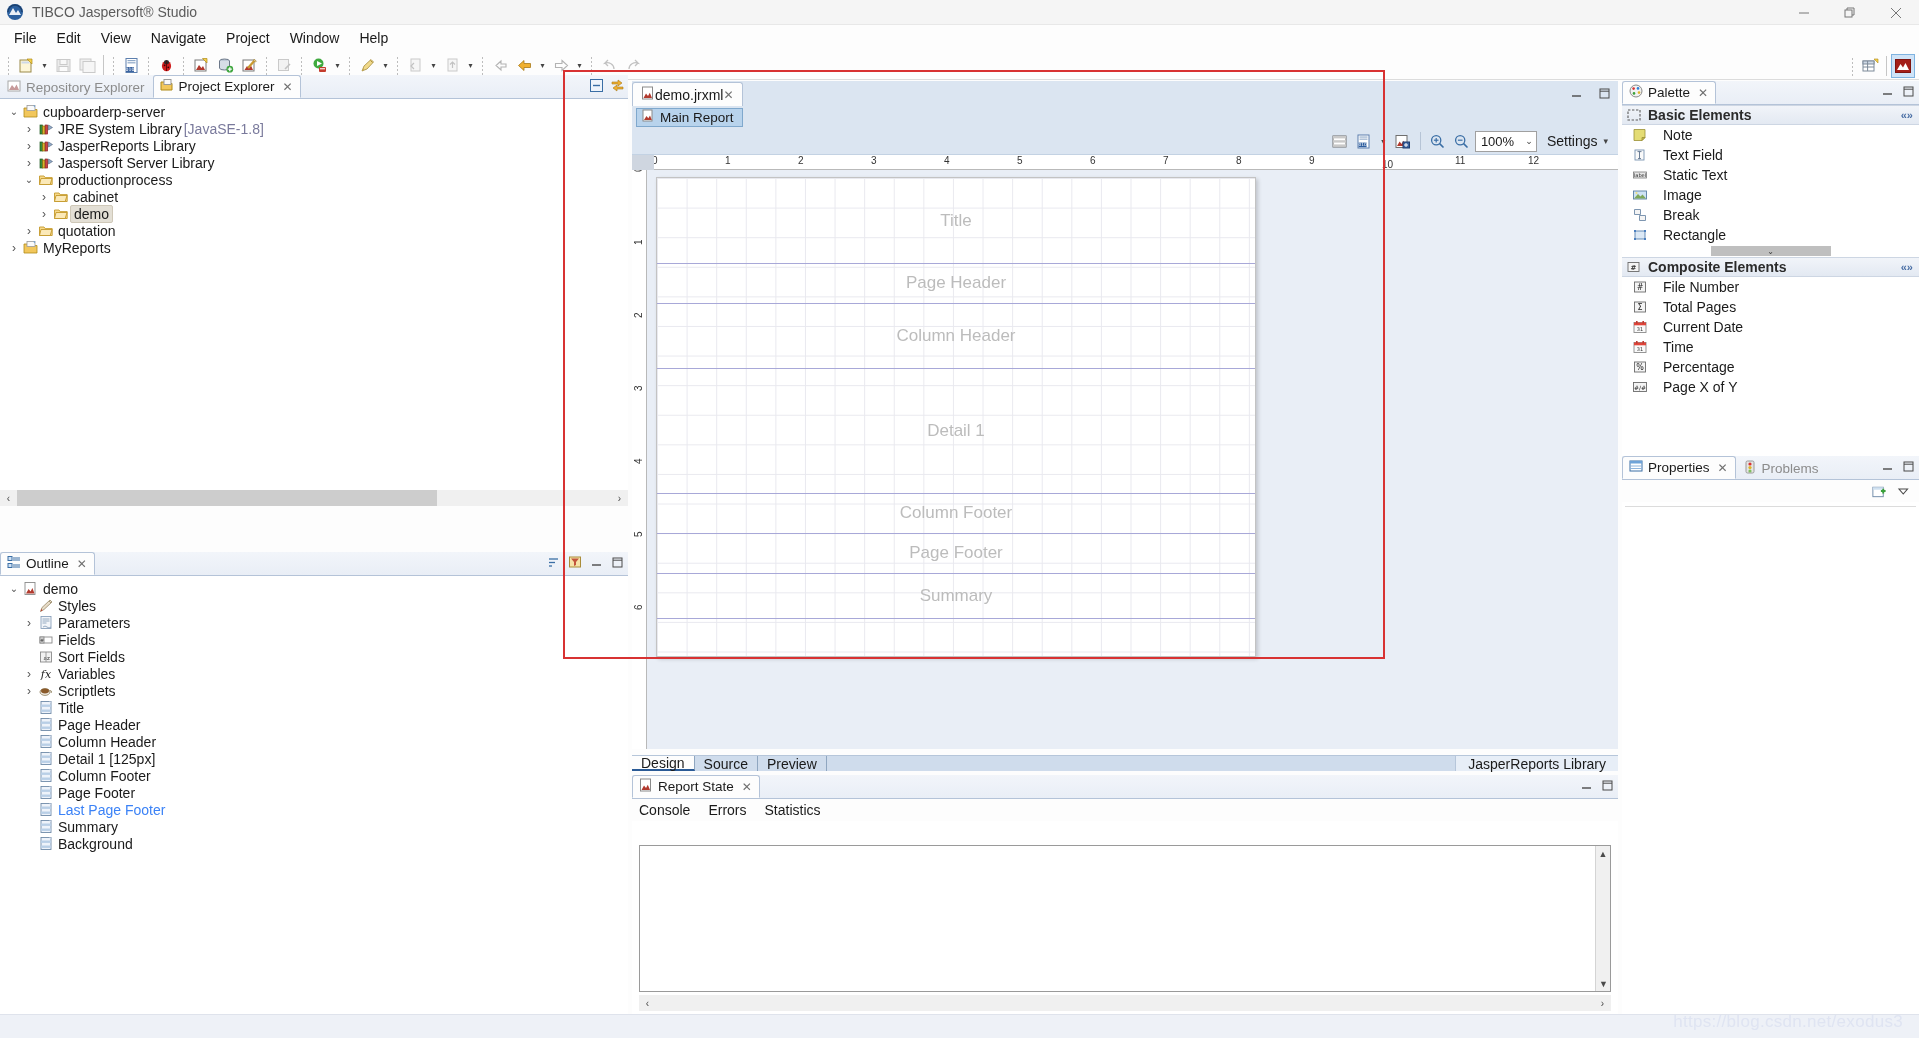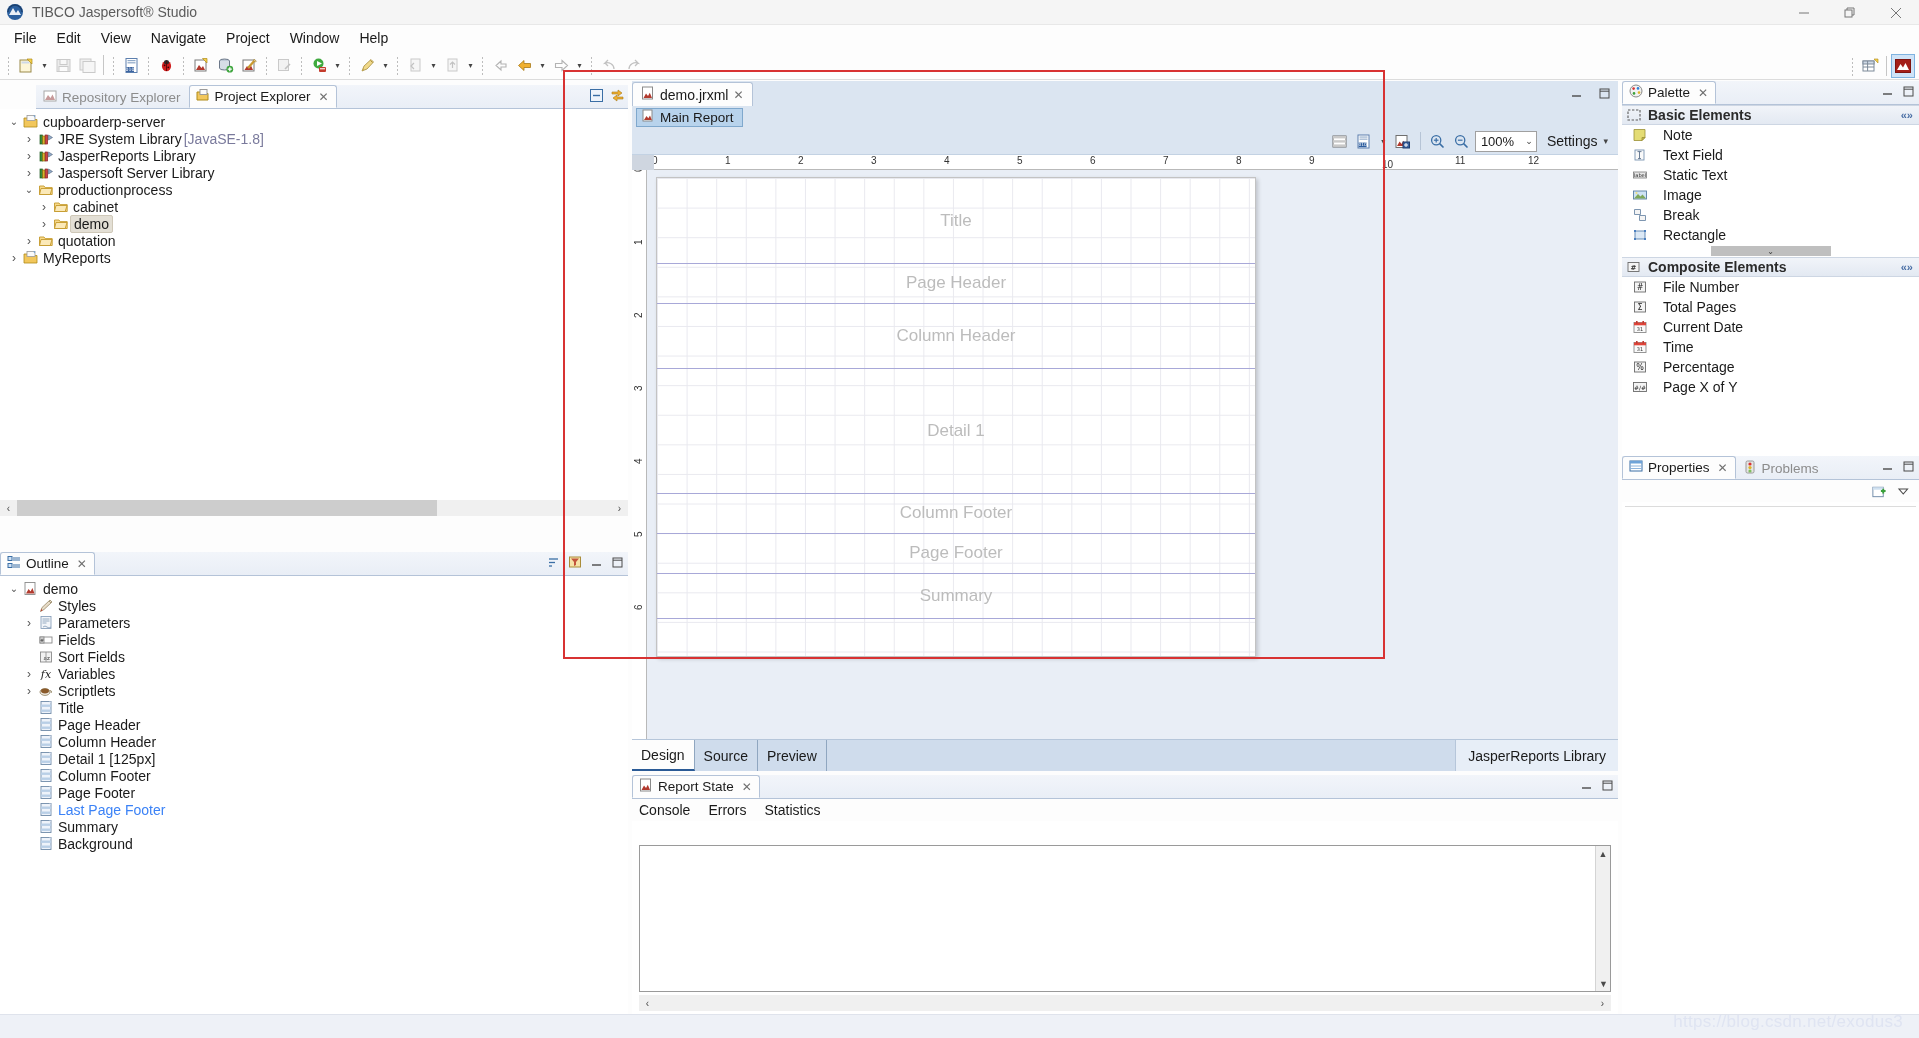--- a/index.html
+++ b/index.html
@@ -87,21 +87,21 @@
   .hs-arrow { width: 17px; height: 16px; display: flex; align-items: center; justify-content: center; color: #4a4a4a; font-size: 10px; }
   .hs-track { flex: 1; height: 16px; background: #f0f0f0; position: relative; }
   .hs-thumb { position: absolute; left: 0; top: 0; height: 16px; width: 420px; background: #cdcdcd; }
 
   
   .editor-tabbar {
     height: 25px; display: flex; align-items: flex-end;
     background: #dbe5f1; position: relative;
   }
   .editor-tab {
-    display: flex; align-items: center; gap: 5px; height: 24px; padding: 0 8px;
+    display: flex; align-items: center; height: 24px; padding: 0 8px;
     background: #fdfdfd; font-size: 14px; color: #1a1a1a;
     border: 1px solid #b4c3d8; border-bottom: none; border-radius: 3px 3px 0 0;
   }
   .editor-win-ic { position: absolute; right: 6px; top: 4px; display: flex; gap: 12px; color: #4a4a4a; }
 
   .mr-bar { height: 22px; background: #dbe5f1; display: flex; align-items: center; padding-left: 4px; }
   .mr-tab {
     display: flex; align-items: center; gap: 5px; height: 19px; padding: 0 8px 0 5px;
     background: #b8d3ec; border: 1px solid #7fa8cd; font-size: 13.5px; color: #1a1a1a;
   }
@@ -144,21 +144,21 @@
       linear-gradient(to right, #e9e9ef 1px, transparent 1px),
       linear-gradient(to bottom, #e9e9ef 1px, transparent 1px);
     background-size: 29.6px 29.6px;
   }
   .band { position: absolute; left: 0; right: 0; display: flex; align-items: center; justify-content: center; }
   .band-sep { position: absolute; left: 0; right: 0; height: 1px; background: #a8a8d8; }
   .band-label { font-size: 17px; color: #bcbcbc; }
 
   
   .dsp-bar {
-    position: absolute; left: 0; right: 0; bottom: 0; height: 32px;
+    position: absolute; left: 0; right: 0; bottom: 0; height: 16px;
     background: #cfdcec; display: flex; align-items: stretch;
     border-top: 1px solid #b6c6da;
   }
   .dsp-tab {
     display: flex; align-items: center; padding: 0 9px; font-size: 14px; color: #1a1a1a;
     border-right: 1px solid #8fa6c0;
   }
   .dsp-tab.active { background: #fdfdfd; border-bottom: 2px solid #2a5a96; }
   .dsp-right { margin-left: auto; display: flex; align-items: center; padding: 0 12px;
     background: #e7eef7; border-left: 1px solid #b6c6da; font-size: 14px; }
@@ -409,21 +409,21 @@
       <div class="tb-sep"></div>
       <div class="tb-btn" style="background:#cfe3f7;border-color:#7fb3e0;">
         <svg width="18" height="18" viewBox="0 0 18 18">
           <rect x="1.5" y="2.5" width="15" height="13" fill="#a41f19" stroke="#7d1410"></rect>
           <path d="M3 13 L6.5 7 L9 10.5 L11.5 6 L15 13 Z" fill="#ffffff"></path>
         </svg>
       </div>
     </div>
   </div>
 
-  <div class="view" style="left:0; top:85px; width:628px; height:431px;padding-left:36px;">
+  <div class="view" style="left:0; top:75px; width:628px; height:431px;">
     <div class="view-tabbar">
       <div class="view-tab">
         <span>
           <svg width="14" height="14" viewBox="0 0 14 14">
             <rect x="1" y="2" width="12" height="10" fill="#fff" stroke="#a8a8a8"></rect>
             <path d="M2 11 L5 6 L7.5 9 L9.5 5.5 L12 11 Z" fill="#c79a9a"></path>
           </svg>
         </span>
         <span>Repository Explorer</span>
       </div>

